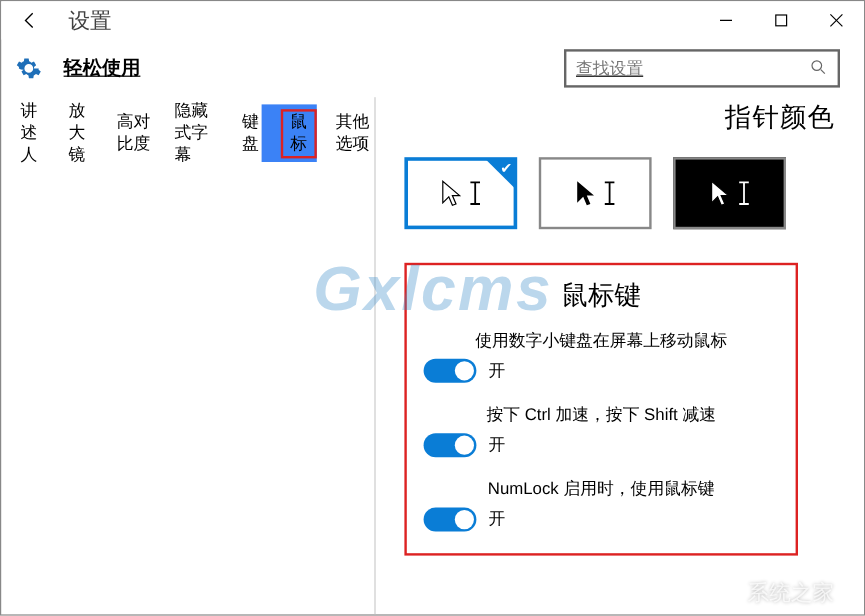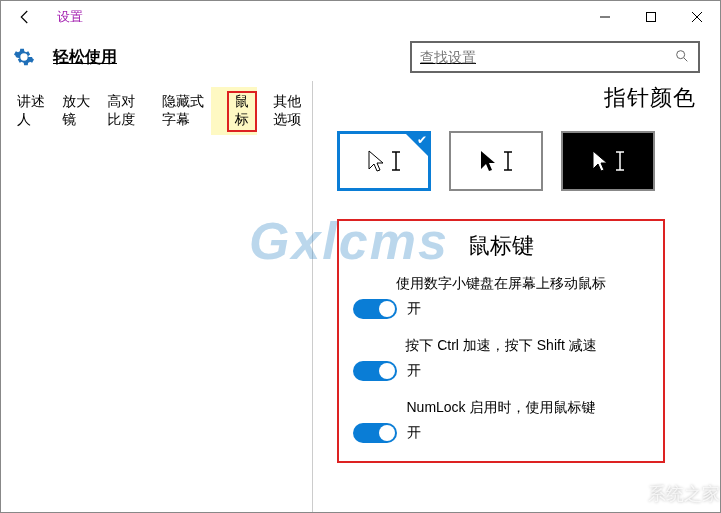--- a/index.html
+++ b/index.html
@@ -1,51 +1,51 @@
 <!DOCTYPE html>
 <html><head>
 <meta charset="utf-8">
 <style>
 * { margin: 0; padding: 0; box-sizing: border-box; font-family: "Microsoft YaHei", "Segoe UI", sans-serif; }
 body { width: 721px; height: 513px; background: #fff; overflow: hidden; position: relative; border: 1px solid #888; }
 .titlebar { height: 32px; display: flex; align-items: center; background: #fff; }
 .back-btn { width: 48px; height: 32px; display: flex; align-items: center; justify-content: center; font-size: 18px; }
-.title-text { font-size: 13px; color: #a21caf; margin-left: 8px; }
+.title-text { font-size: 18px; color: #404040; margin-left: 8px; }
 .win-controls { margin-left: auto; display: flex; }
 .win-btn { width: 46px; height: 32px; display: flex; align-items: center; justify-content: center; font-size: 12px; }
 .header { height: 48px; display: flex; align-items: center; padding: 0 12px; text-decoration: underline; }
 .gear-icon { width: 22px; height: 22px; color: #1f6fb8; display:flex; align-items:center; justify-content:center; }
 .header-title { font-size: 16px; font-weight: 600; margin-left: 18px; }
-.search-box { margin-left: auto; width: 290px; height: 32px; border: 2px solid #666; display: flex; align-items: center; padding: 0 8px; margin-right: 8px; }
+.search-box { margin-left: auto; width: 230px; height: 32px; border: 2px solid #666; display: flex; align-items: center; padding: 0 8px; margin-right: 8px; }
 .search-box input { border: none; outline: none; flex: 1; font-size: 14px; color: #777; background: transparent; }
 .search-icon { color: #666; font-size: 14px; }
 .content { display: flex; height: calc(100% - 80px); }
 .sidebar { width: 312px; border-right: 1px solid #ccc; display: flex; flex-direction: row; padding-top: 6px; }
 .side-item { height: 48px; display: flex; align-items: center; padding-left: 16px; font-size: 14px; cursor: pointer; }
-.side-item.selected { background: #fef9c3; }
+.side-item.selected { background: #3b82f6; }
 .side-item .hl { border: 2px solid #d22; padding: 0 6px 1px 6px; display:inline-block; }
 .main { flex: 1; padding: 0 24px 0 24px; position: relative; overflow: hidden; }
 .ptr-title { font-size: 22px; font-weight: 400; margin-top: 2px; letter-spacing: 1px; text-align: right; }
 .ptr-row { display: flex; gap: 18px; margin-top: 18px; }
 .ptr-box { width: 94px; height: 60px; border: 2px solid #888; display: flex; align-items: center; justify-content: center; position: relative; background:#fff; }
 .ptr-box.selected { border: 3px solid #0a7dd6; }
 .ptr-box.selected::after { content:""; position:absolute; top:-2px; right:-2px; width:0; height:0; border-left:26px solid transparent; border-top:26px solid #0a7dd6; }
 .ptr-box.selected .check { position:absolute; top:-1px; right:1px; color:#fff; font-size:12px; z-index:2; }
 .ptr-box.black { background:#000; }
 .cursor-arrow { display:inline-block; }
 .cursor-ibeam { display:inline-block; margin-left:6px; }
 .section-box { border: 2px solid #d22; margin-top: 28px; padding: 8px 14px 18px 14px; width: 328px; text-align: center; }
 .section-title { font-size: 22px; margin: 2px 0 14px 0; }
 .setting-label { font-size: 14px; margin-bottom: 6px; }
 .toggle-row { display:flex; align-items:center; margin-bottom: 18px; }
 .toggle { width: 44px; height: 20px; border-radius: 10px; background:#0a7dd6; position:relative; margin-right:10px; cursor:pointer; }
 .toggle::after { content:""; position:absolute; right:2px; top:2px; width:16px; height:16px; background:#fff; border-radius:50%; }
 .toggle-text { font-size: 14px; }
-.watermark { position:absolute; left:248px; top:210px; font-size:52px; font-weight:700; font-style:italic; color:rgba(60,140,200,0.35); pointer-events:none; letter-spacing:2px; z-index:5; }
-.footer-mark { position:absolute; right:0; bottom:6px; color:rgba(255,255,255,0.75); font-size:18px; text-shadow:0 0 3px rgba(0,0,0,0.3); display:flex; align-items:center; gap:6px; }
+.watermark { position:absolute; left:260px; top:210px; font-size:52px; font-weight:700; font-style:italic; color:rgba(60,140,200,0.35); pointer-events:none; letter-spacing:2px; z-index:5; }
+.footer-mark { position:absolute; right:25px; bottom:6px; color:rgba(255,255,255,0.75); font-size:18px; text-shadow:0 0 3px rgba(0,0,0,0.3); display:flex; align-items:center; gap:6px; }
 </style>
 </head>
 <body>
 
 <div class="titlebar">
   <div class="back-btn">
     <svg width="18" height="18" viewBox="0 0 24 24">
         <path d="M15 4l-8 8 8 8" stroke="#000" stroke-width="1.5" fill="none"></path>
       </svg>
   </div>
@@ -94,20 +94,23 @@
         <span>讲述人</span>
       </div>
     <div class="side-item">
         <span>放大镜</span>
       </div>
     <div class="side-item">
         <span>高对比度</span>
       </div>
     <div class="side-item">
         <span>隐藏式字幕</span>
+      </div>
+    <div class="side-item">
+        <span>键盘</span>
       </div>
     <div class="side-item selected">
         <span class="hl">鼠标</span>
       </div>
     <div class="side-item">
         <span>其他选项</span>
       </div>
   </div>
 
   <div class="main">

